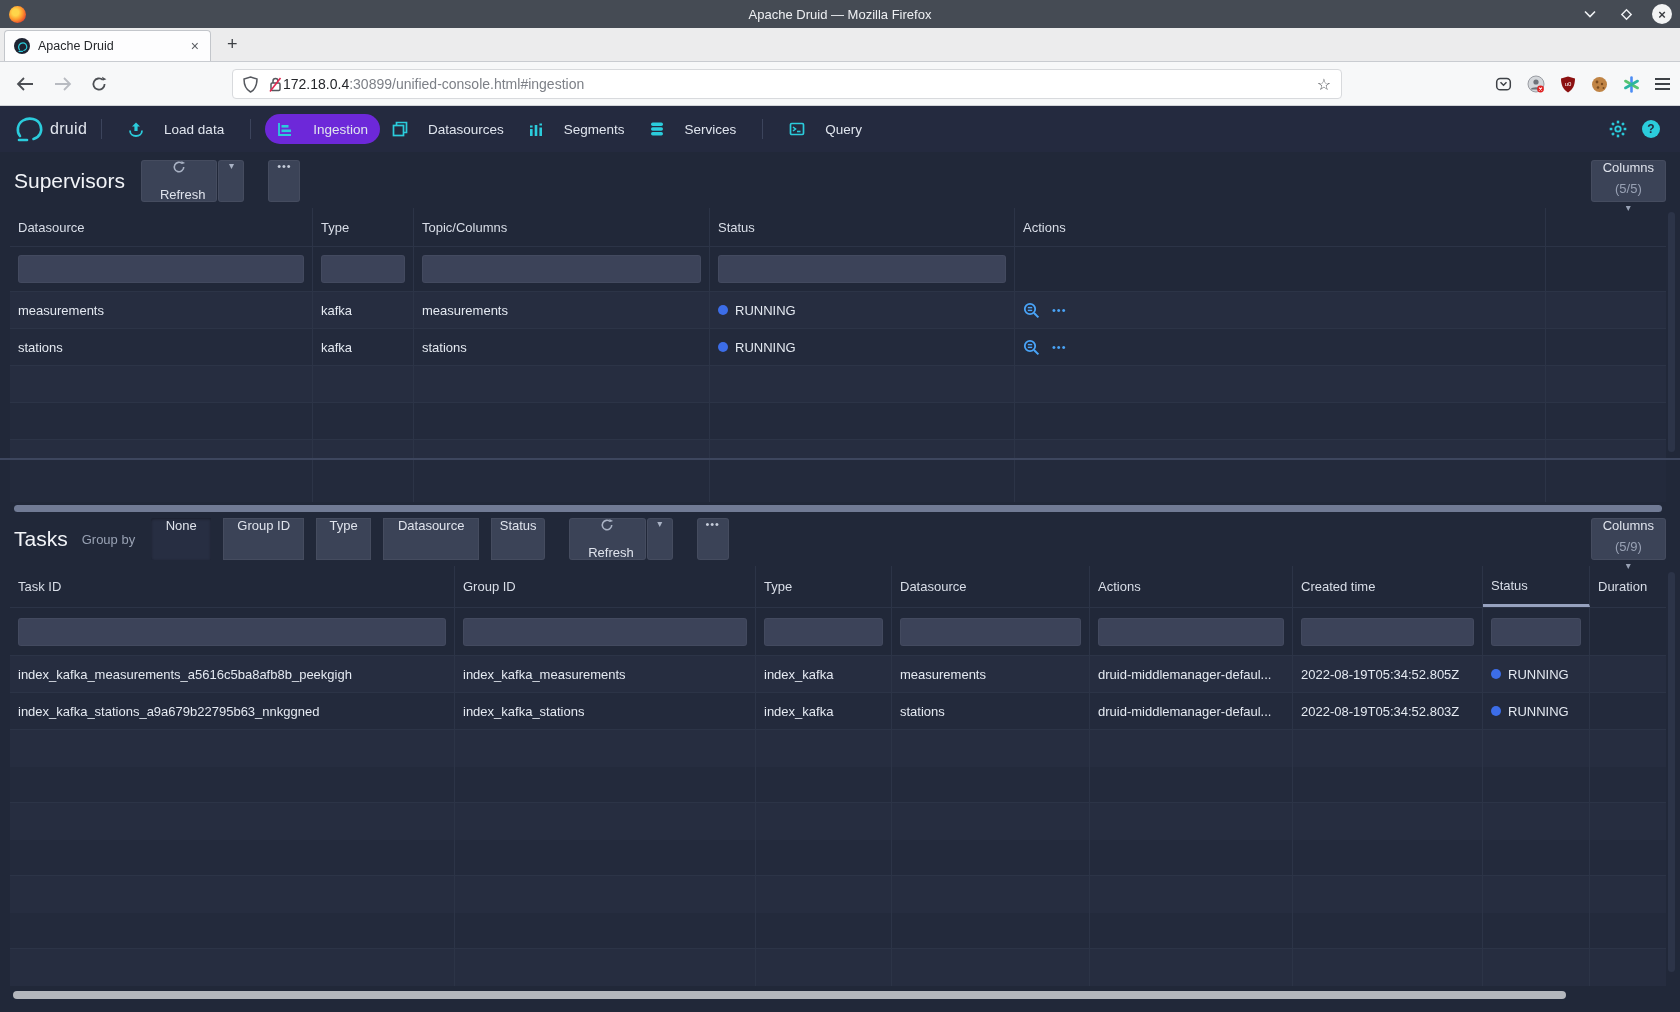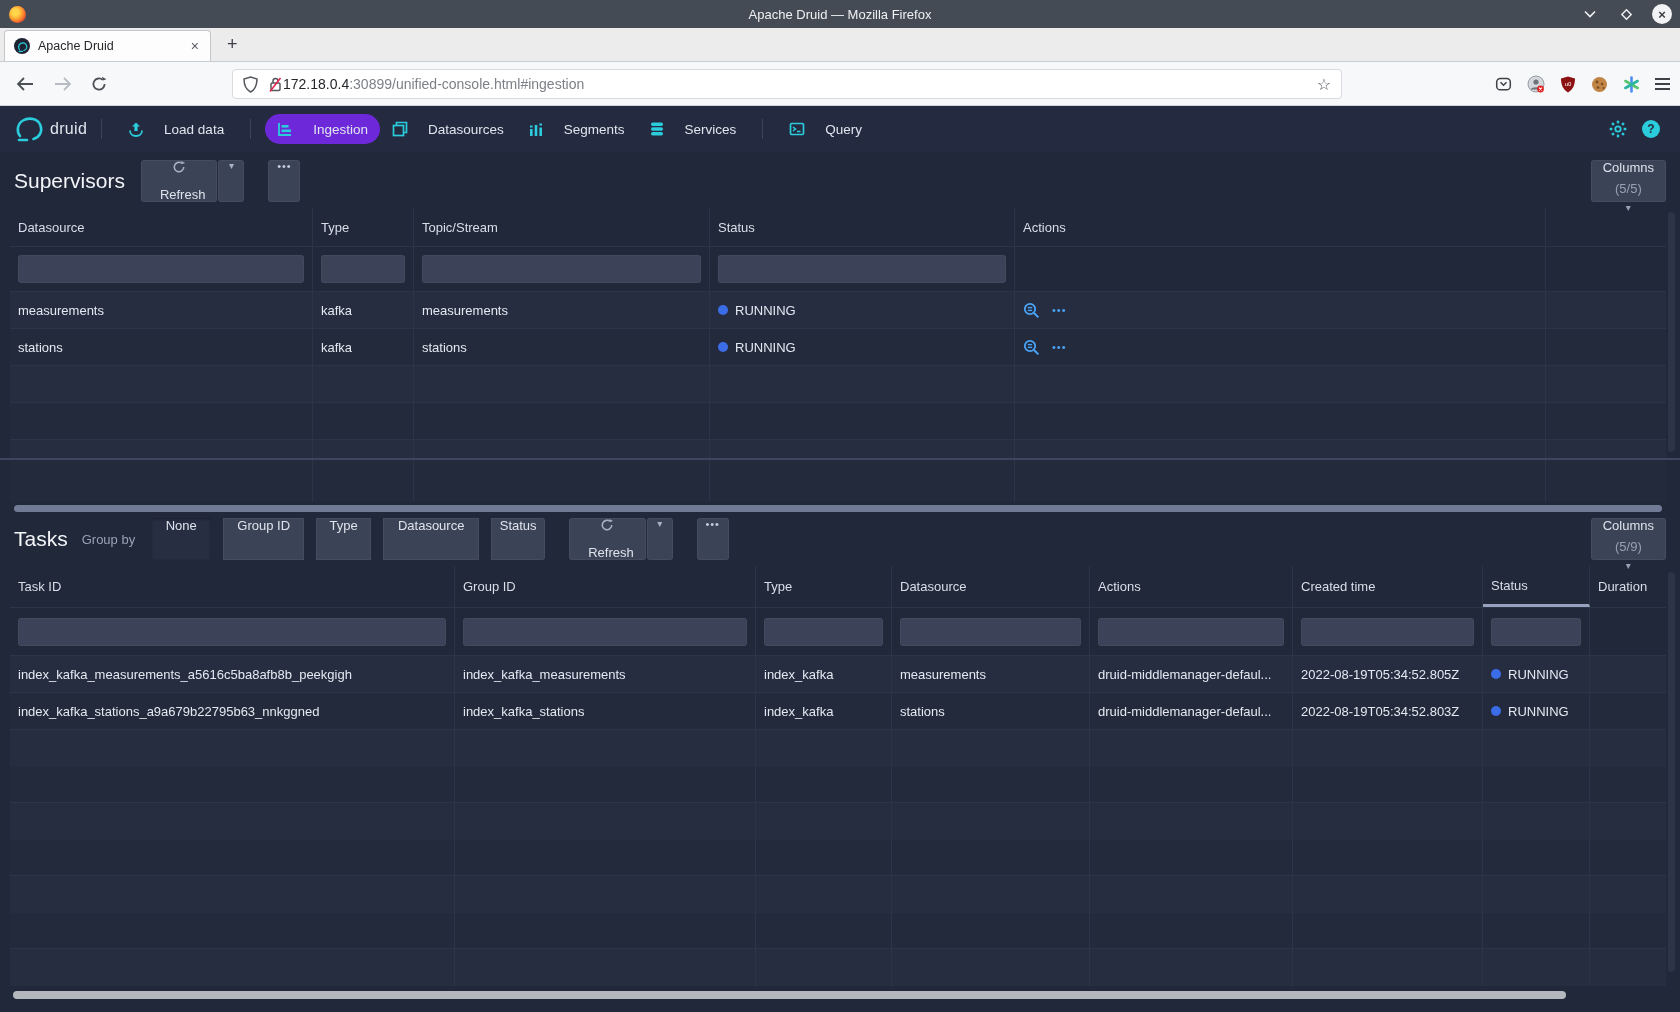--- a/index.html
+++ b/index.html
@@ -313,21 +313,21 @@
         <span>Columns</span>
         <span class="col-count">(5/5)</span>
         <span class="caret">▾</span>
       </div>
     </div>
 
     <div class="tbl sup" style="top:56px">
       <div class="trow thead">
         <div class="c0">Datasource</div>
         <div class="c1">Type</div>
-        <div class="c2">Topic/Stream</div>
+        <div class="c2">Topic/Columns</div>
         <div class="c3">Status</div>
         <div class="c4">Actions</div>
         <div class="c5"></div>
       </div>
       <div class="trow tfilter">
         <div class="c0">
             <input style="">
           </div>
         <div class="c1">
             <input style="">

